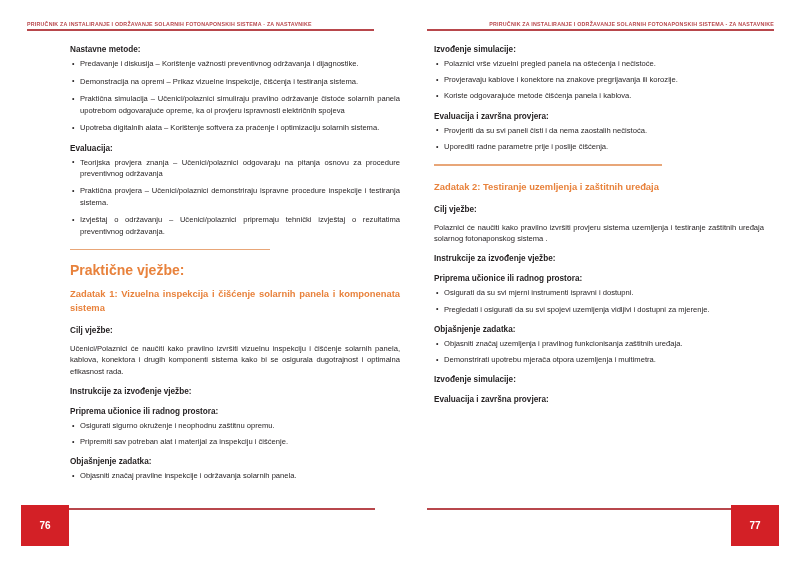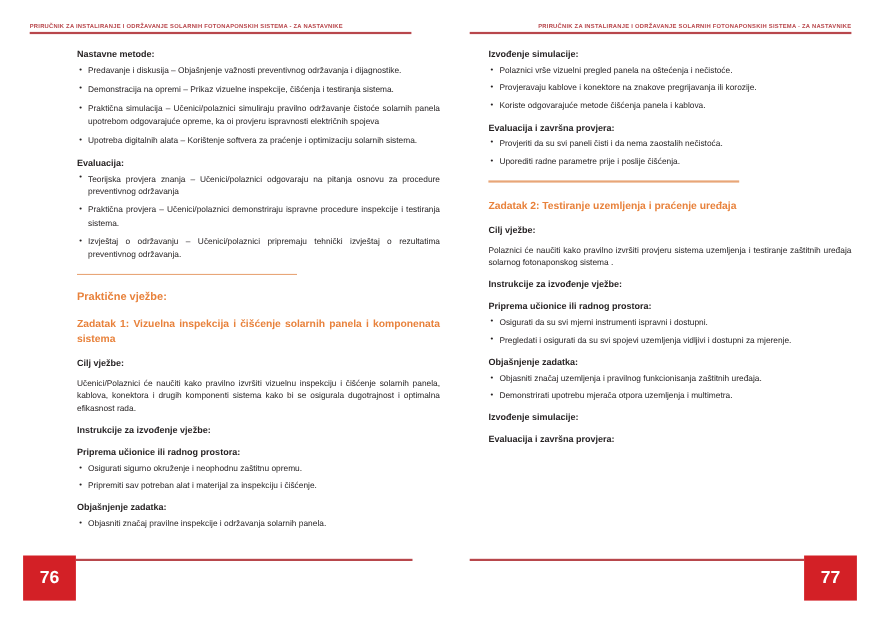--- a/index.html
+++ b/index.html
@@ -52,21 +52,21 @@
   .header-rule.left  { left: 27px;  width: 347px; }
   .header-rule.right { left: 427px; width: 347px; }
 
   
   .col {
     position: absolute;
     top: 44px;
     width: 330px;
   }
   .col-left  { left: 70px; }
-  .col-right { left: 444px; }
+  .col-right { left: 434px; }
 
   
   .h-bold {
     font-size: 8.2px;
     font-weight: 700;
     line-height: 11px;
     margin: 0 0 3px 0;
     color: #231f20;
   }
   .h-bold.gap-top { margin-top: 9px; }
@@ -107,21 +107,21 @@
   
   .divider {
     height: 1.5px;
     background: #e8a678;
     width: 200px;
     margin: 12px 0 14px 0;
   }
   .divider.r { width: 228px; }
 
   .h-orange-sub {
-    font-size: 10px;
+    font-size: 14px;
     font-weight: 700;
     color: #e8823c;
     line-height: 13px;
     margin: 0 0 10px 0;
   }
   .h-orange-task {
     font-size: 9.4px;
     font-weight: 700;
     color: #e8823c;
     line-height: 13.5px;
@@ -130,21 +130,21 @@
   }
 
   
   .pagenum {
     position: absolute;
     bottom: 0;
     height: 41px;
     width: 48px;
     background: #d32026;
     color: #ffffff;
-    font-size: 16px;
+    font-size: 10px;
     font-weight: 700;
     display: flex;
     align-items: center;
     justify-content: center;
   }
   .pagenum.left  { left: 21px; }
   .pagenum.right { right: 21px; }
 
   .footer-rule {
     position: absolute;
@@ -167,21 +167,21 @@
 
   <div class="header-band header-right">
     <span class="header-text">PRIRUČNIK ZA INSTALIRANJE I ODRŽAVANJE SOLARNIH FOTONAPONSKIH SISTEMA - ZA NASTAVNIKE</span>
   </div>
   <div class="header-rule right"></div>
 
   <div class="col col-left">
 
     <div class="h-bold">Nastavne metode:</div>
     <ul class="bullets loose">
-      <li>Predavanje i diskusija – Objašnjenje važnosti preventivnog održavanja i dijagnostike.</li>
+      <li>Predavanje i diskusija – Korištenje važnosti preventivnog održavanja i dijagnostike.</li>
       <li>Demonstracija na opremi – Prikaz vizuelne inspekcije, čišćenja i testiranja sistema.</li>
       <li>Praktična simulacija – Učenici/polaznici simuliraju pravilno održavanje čistoće solarnih panela upotrebom odgovarajuće opreme, ka oi provjeru ispravnosti električnih spojeva</li>
       <li>Upotreba digitalnih alata – Korištenje softvera za praćenje i optimizaciju solarnih sistema.</li>
     </ul>
 
     <div class="h-bold gap-top">Evaluacija:</div>
     <ul class="bullets loose">
       <li>Teorijska provjera znanja – Učenici/polaznici odgovaraju na pitanja osnovu za procedure preventivnog održavanja</li>
       <li>Praktična provjera – Učenici/polaznici demonstriraju ispravne procedure inspekcije i testiranja sistema.</li>
       <li>Izvještaj o održavanju – Učenici/polaznici pripremaju tehnički izvještaj o rezultatima preventivnog održavanja.</li>
@@ -221,21 +221,21 @@
     </ul>
 
     <div class="h-bold gap-top">Evaluacija i završna provjera:</div>
     <ul class="bullets tight">
       <li>Provjeriti da su svi paneli čisti i da nema zaostalih nečistoća.</li>
       <li>Uporediti radne parametre prije i poslije čišćenja.</li>
     </ul>
 
     <div class="divider r"></div>
 
-    <div class="h-orange-task" style="margin-top:14px">Zadatak 2: Testiranje uzemljenja i praćenje uređaja</div>
+    <div class="h-orange-task" style="margin-top:14px">Zadatak 2: Testiranje uzemljenja i zaštitnih uređaja</div>
 
     <div class="h-bold">Cilj vježbe:</div>
     <div class="para" style="margin-top:7px">Polaznici će naučiti kako pravilno izvršiti provjeru sistema uzemljenja i testiranje zaštitnih uređaja solarnog fotonaponskog sistema .</div>
 
     <div class="h-bold gap-top">Instrukcije za izvođenje vježbe:</div>
 
     <div class="h-bold gap-top">Priprema učionice ili radnog prostora:</div>
     <ul class="bullets tight">
       <li>Osigurati da su svi mjerni instrumenti ispravni i dostupni.</li>
       <li>Pregledati i osigurati da su svi spojevi uzemljenja vidljivi i dostupni za mjerenje.</li>

